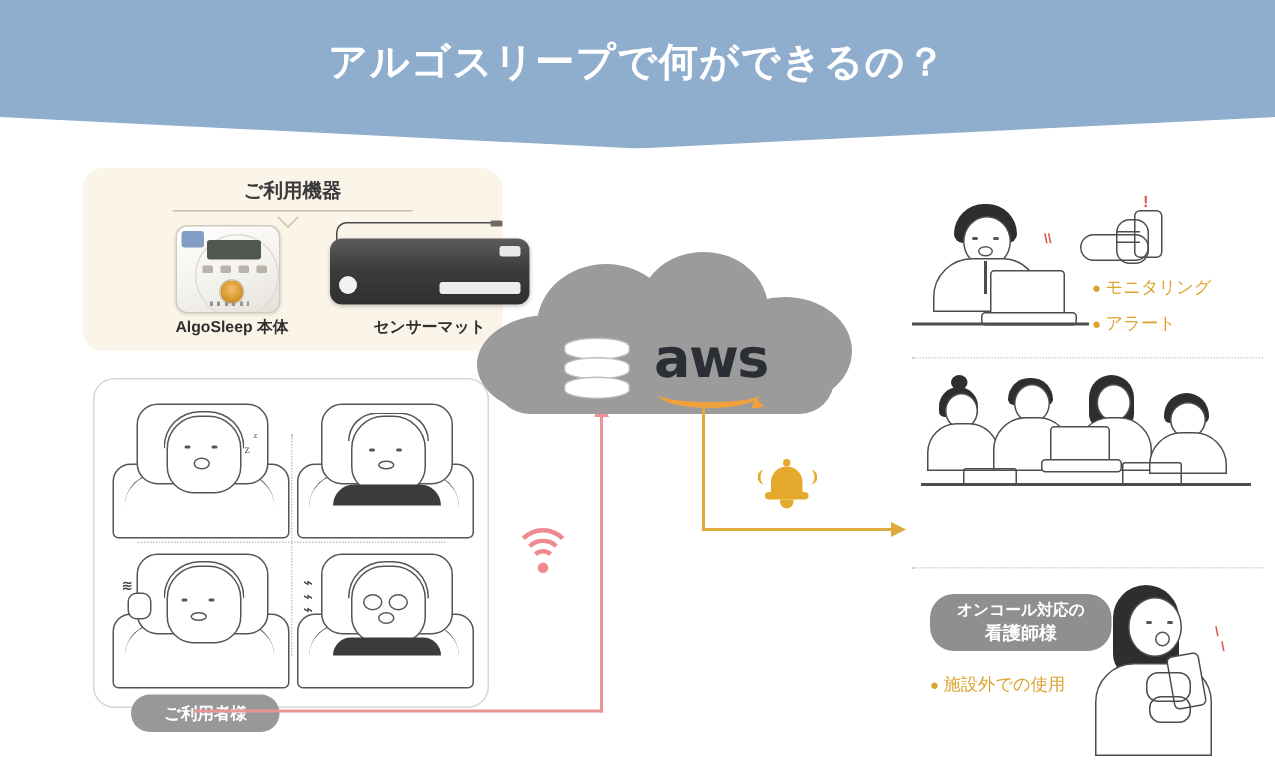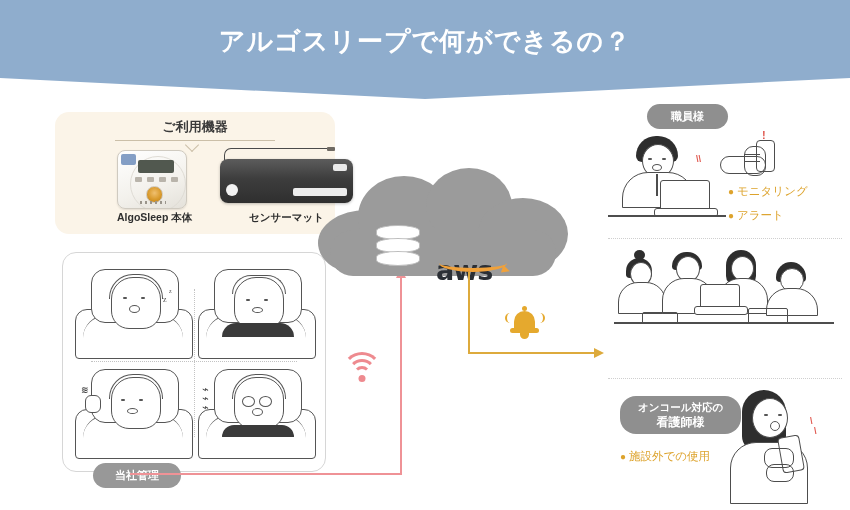--- a/index.html
+++ b/index.html
@@ -233,22 +233,22 @@
   .db{position:absolute;left:58px;top:57px;width:44px;height:42px;}
   .db i{
     position:absolute;left:0;width:44px;height:15px;background:#fff;border-radius:50%/40%;
     border:1px solid #bdbdbd;box-sizing:border-box;
   }
   .db .d1{top:0;}
   .db .d2{top:13px;}
   .db .d3{top:26px;}
   .aws{position:absolute;left:118px;top:58px;width:100px;height:42px;}
   .aws .txt{
-    position:absolute;left:0;top:0;font-size:27px;font-weight:bold;color:#2b2f35;
-    letter-spacing:-1px;line-height:28px;font-family:"DejaVu Sans",sans-serif;margin-top:31px;
+    position:absolute;left:0;top:0;font-size:36px;font-weight:bold;color:#2b2f35;
+    letter-spacing:-1px;line-height:28px;font-family:"DejaVu Sans",sans-serif;
   }
   .aws .smile{
     position:absolute;left:3px;top:28px;width:68px;height:14px;
     border-bottom:4px solid #f0a13a;border-radius:0 0 50% 50%;
   }
   .aws .smile:after{
     content:"";position:absolute;right:-3px;bottom:-6px;width:0;height:0;
     border-top:4px solid transparent;border-bottom:4px solid transparent;
     border-left:8px solid #f0a13a;transform:rotate(18deg);
   }
@@ -382,21 +382,21 @@
         <i style="left:0"></i>
           <i style="left:17px"></i>
       </div>
       <div class="mouth" style="left:58px;top:45px;"></div>
       <div class="collar" style="top:62px;height:12px;"></div>
       <div class="shake" style="left:8px;top:22px;font-size:11px;line-height:9px;">
         ⌁<br>⌁<br>⌁
       </div>
     </div>
   </div>
-  <div class="res-badge">当社管理</div>
+  <div class="res-badge">ご利用者様</div>
 
   <div class="arrow-up">
     <div class="h"></div>
       <div class="v"></div>
       <div class="head-tri"></div>
   </div>
 
   <div class="wifi">
     <span class="a1"></span>
       <span class="a2"></span>
@@ -431,21 +431,20 @@
     <div class="ml"></div>
       <div class="mr"></div>
     <div class="top"></div>
       <div class="body"></div>
       <div class="rim"></div>
       <div class="clap"></div>
   </div>
 
   <div class="rcol">
 
-    <div class="pill" style="left:47px;top:0px;">職員様</div>
 
     <div class="ill" style="left:8px;top:32px;width:118px;height:82px;">
       <div class="person-hair" style="left:28px;top:0px;width:42px;height:26px;border-radius:20px 20px 6px 6px;"></div>
       <div class="person-head" style="left:34px;top:8px;width:30px;height:32px;"></div>
       <div class="face-dot" style="left:40px;top:22px;"></div>
       <div class="face-dot" style="left:54px;top:22px;"></div>
       <div class="mouth" style="left:44px;top:28px;width:8px;height:5px;"></div>
       <div class="person-body" style="left:14px;top:36px;width:70px;height:34px;border-radius:26px 26px 0 0;"></div>
       <div class="ln" style="left:48px;top:38px;width:1.6px;height:22px;"></div>
       <div class="laptop-screen" style="left:52px;top:44px;"></div>

